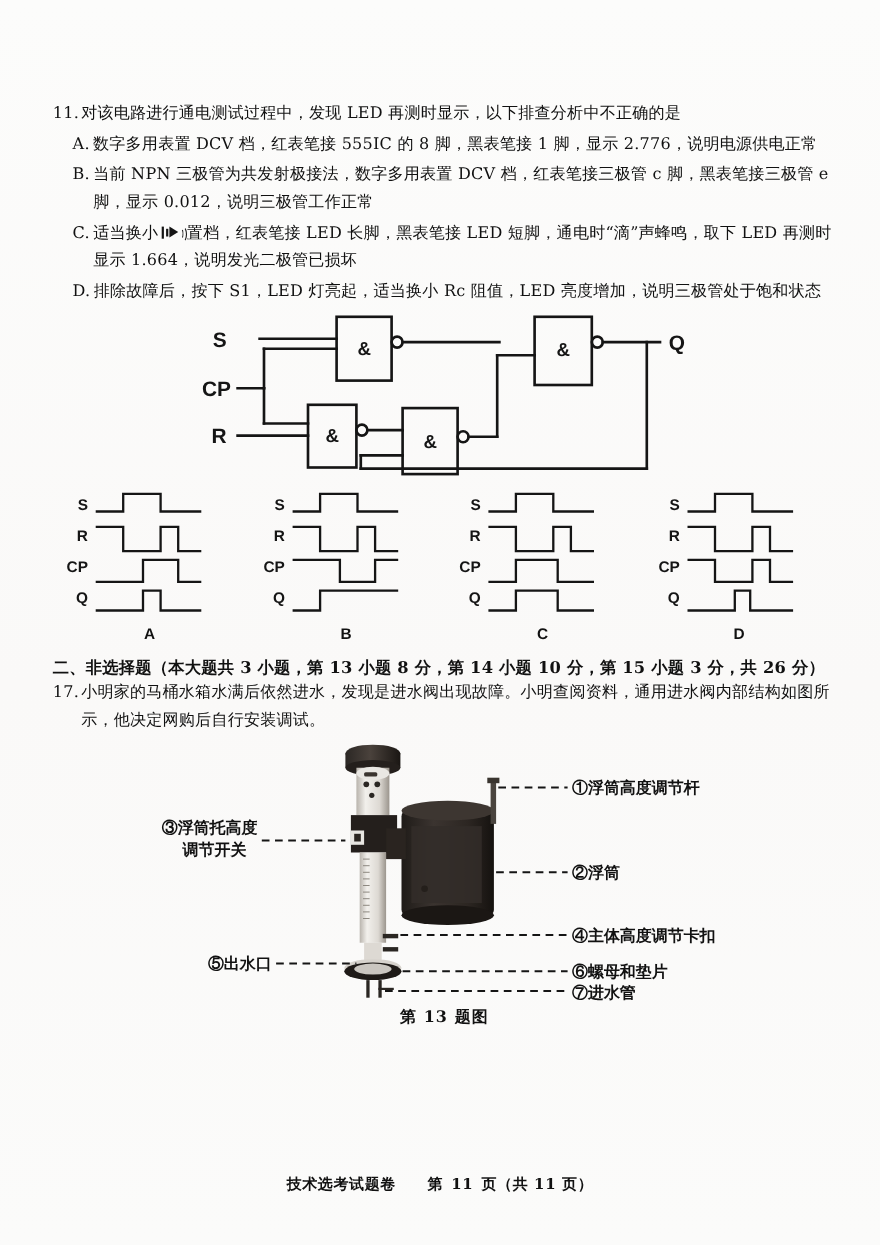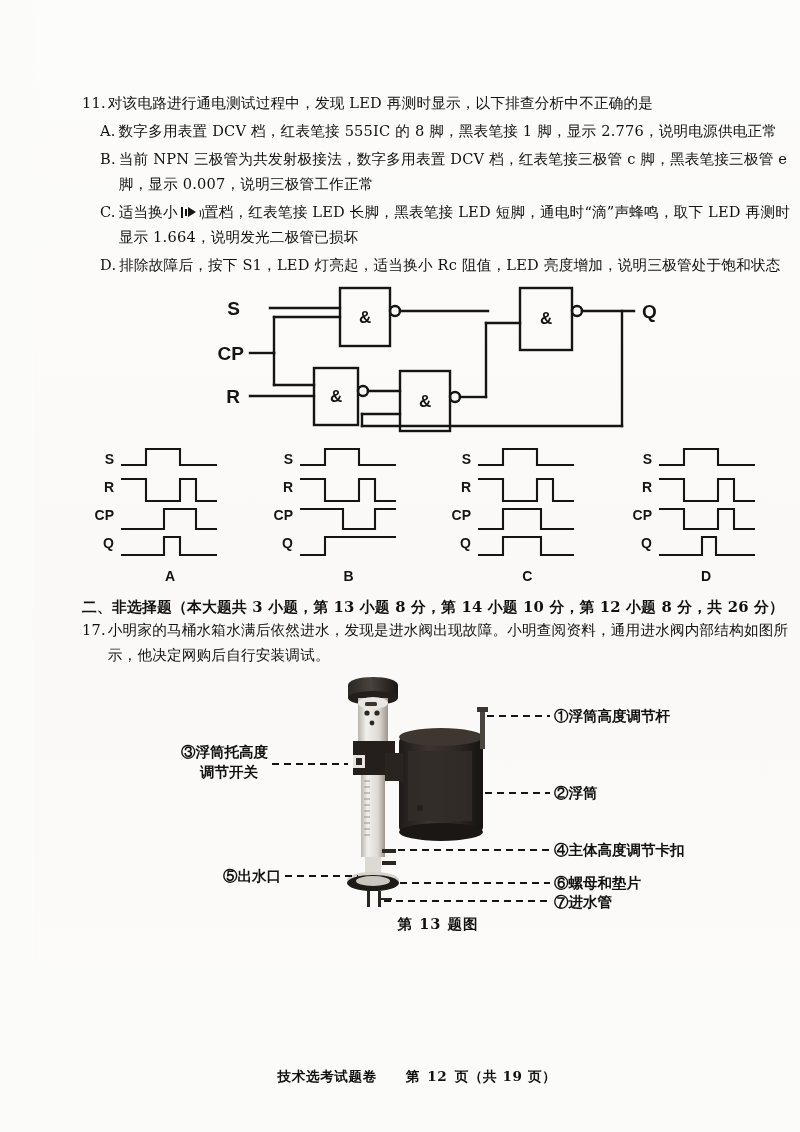--- a/index.html
+++ b/index.html
@@ -13,21 +13,20 @@
     position: relative;
     font-family: "DejaVu Serif", "Liberation Serif", serif;
     color: #111111;
     background: #fbfbfa;
     overflow: hidden;
   }
   .page {
     position: absolute;
     inset: 0;
     background: linear-gradient(180deg, #fcfcfb 0%, #faf9f8 55%, #fbfbfa 100%);
-    margin-left: 34px;
   }
   .content {
     position: absolute;
     left: 48px;
     top: 90px;
     width: 712px;
   }
 
   
   .q {
@@ -174,21 +173,21 @@
         <span class="q-body">对该电路进行通电测试过程中，发现 LED 再测时显示，以下排查分析中不正确的是</span>
       </div>
 
       <div class="opt">
         <span class="opt-key">A.</span>
         <span class="opt-text">数字多用表置 DCV 档，红表笔接 555IC 的 8 脚，黑表笔接 1 脚，显示 2.776，说明电源供电正常</span>
       </div>
 
       <div class="opt">
         <span class="opt-key">B.</span>
-        <span class="opt-text">当前 NPN 三极管为共发射极接法，数字多用表置 DCV 档，红表笔接三极管 c 脚，黑表笔接三极管 e 脚，显示 0.007，说明三极管工作正常</span>
+        <span class="opt-text">当前 NPN 三极管为共发射极接法，数字多用表置 DCV 档，红表笔接三极管 c 脚，黑表笔接三极管 e 脚，显示 0.012，说明三极管工作正常</span>
       </div>
 
       <div class="opt">
         <span class="opt-key">C.</span>
         <span class="opt-text"><span>适当换小</span><span class="buzz-glyph"><i class="bar b1"></i><i class="bar b2"></i><i class="tri"></i><i class="w1"></i><i class="w2"></i></span><span>置档，红表笔接 LED 长脚，黑表笔接 LED 短脚，通电时“滴”声蜂鸣，取下 LED 再测时显示 1.664，说明发光二极管已损坏</span></span>
       </div>
 
       <div class="opt">
         <span class="opt-key">D.</span>
         <span class="opt-text">排除故障后，按下 S1，LED 灯亮起，适当换小 Rc 阻值，LED 亮度增加，说明三极管处于饱和状态</span>
@@ -329,21 +328,21 @@
 
             <polyline points="39,66 64,66 64,86 98,86 98,66 114,66 114,86 135,86"></polyline>
 
             <polyline points="39,112 82,112 82,94 96,94 96,112 135,112"></polyline>
           </g>
         </svg>
         <div class="wave-label">D</div>
       </div>
     </div>
 
-    <div class="section-head">二、非选择题（本大题共 3 小题，第 13 小题 8 分，第 14 小题 10 分，第 12 小题 8 分，共 26 分）</div>
+    <div class="section-head">二、非选择题（本大题共 3 小题，第 13 小题 8 分，第 14 小题 10 分，第 15 小题 3 分，共 26 分）</div>
 
     <div class="q">
       <div class="q-line">
         <span class="q-num">17.</span>
         <span class="q-body">小明家的马桶水箱水满后依然进水，发现是进水阀出现故障。小明查阅资料，通用进水阀内部结构如图所示，他决定网购后自行安装调试。</span>
       </div>
     </div>
 
     <div class="fig13">
       <svg width="712" height="250" viewBox="0 0 712 250">
@@ -447,16 +446,16 @@
     </div>
 
     <div class="caption" style="margin-top:-6px;">第 13 题图</div>
 
   </div>
 
   <div class="footer">
     <span>技术选考试题卷</span>
     <span style="display:inline-block;width:14px"></span>
     <span>第</span>
-    <span>12</span>
-    <span>页（共 19 页）</span>
+    <span>11</span>
+    <span>页（共 11 页）</span>
   </div>
 </div>
 
 </body></html>

